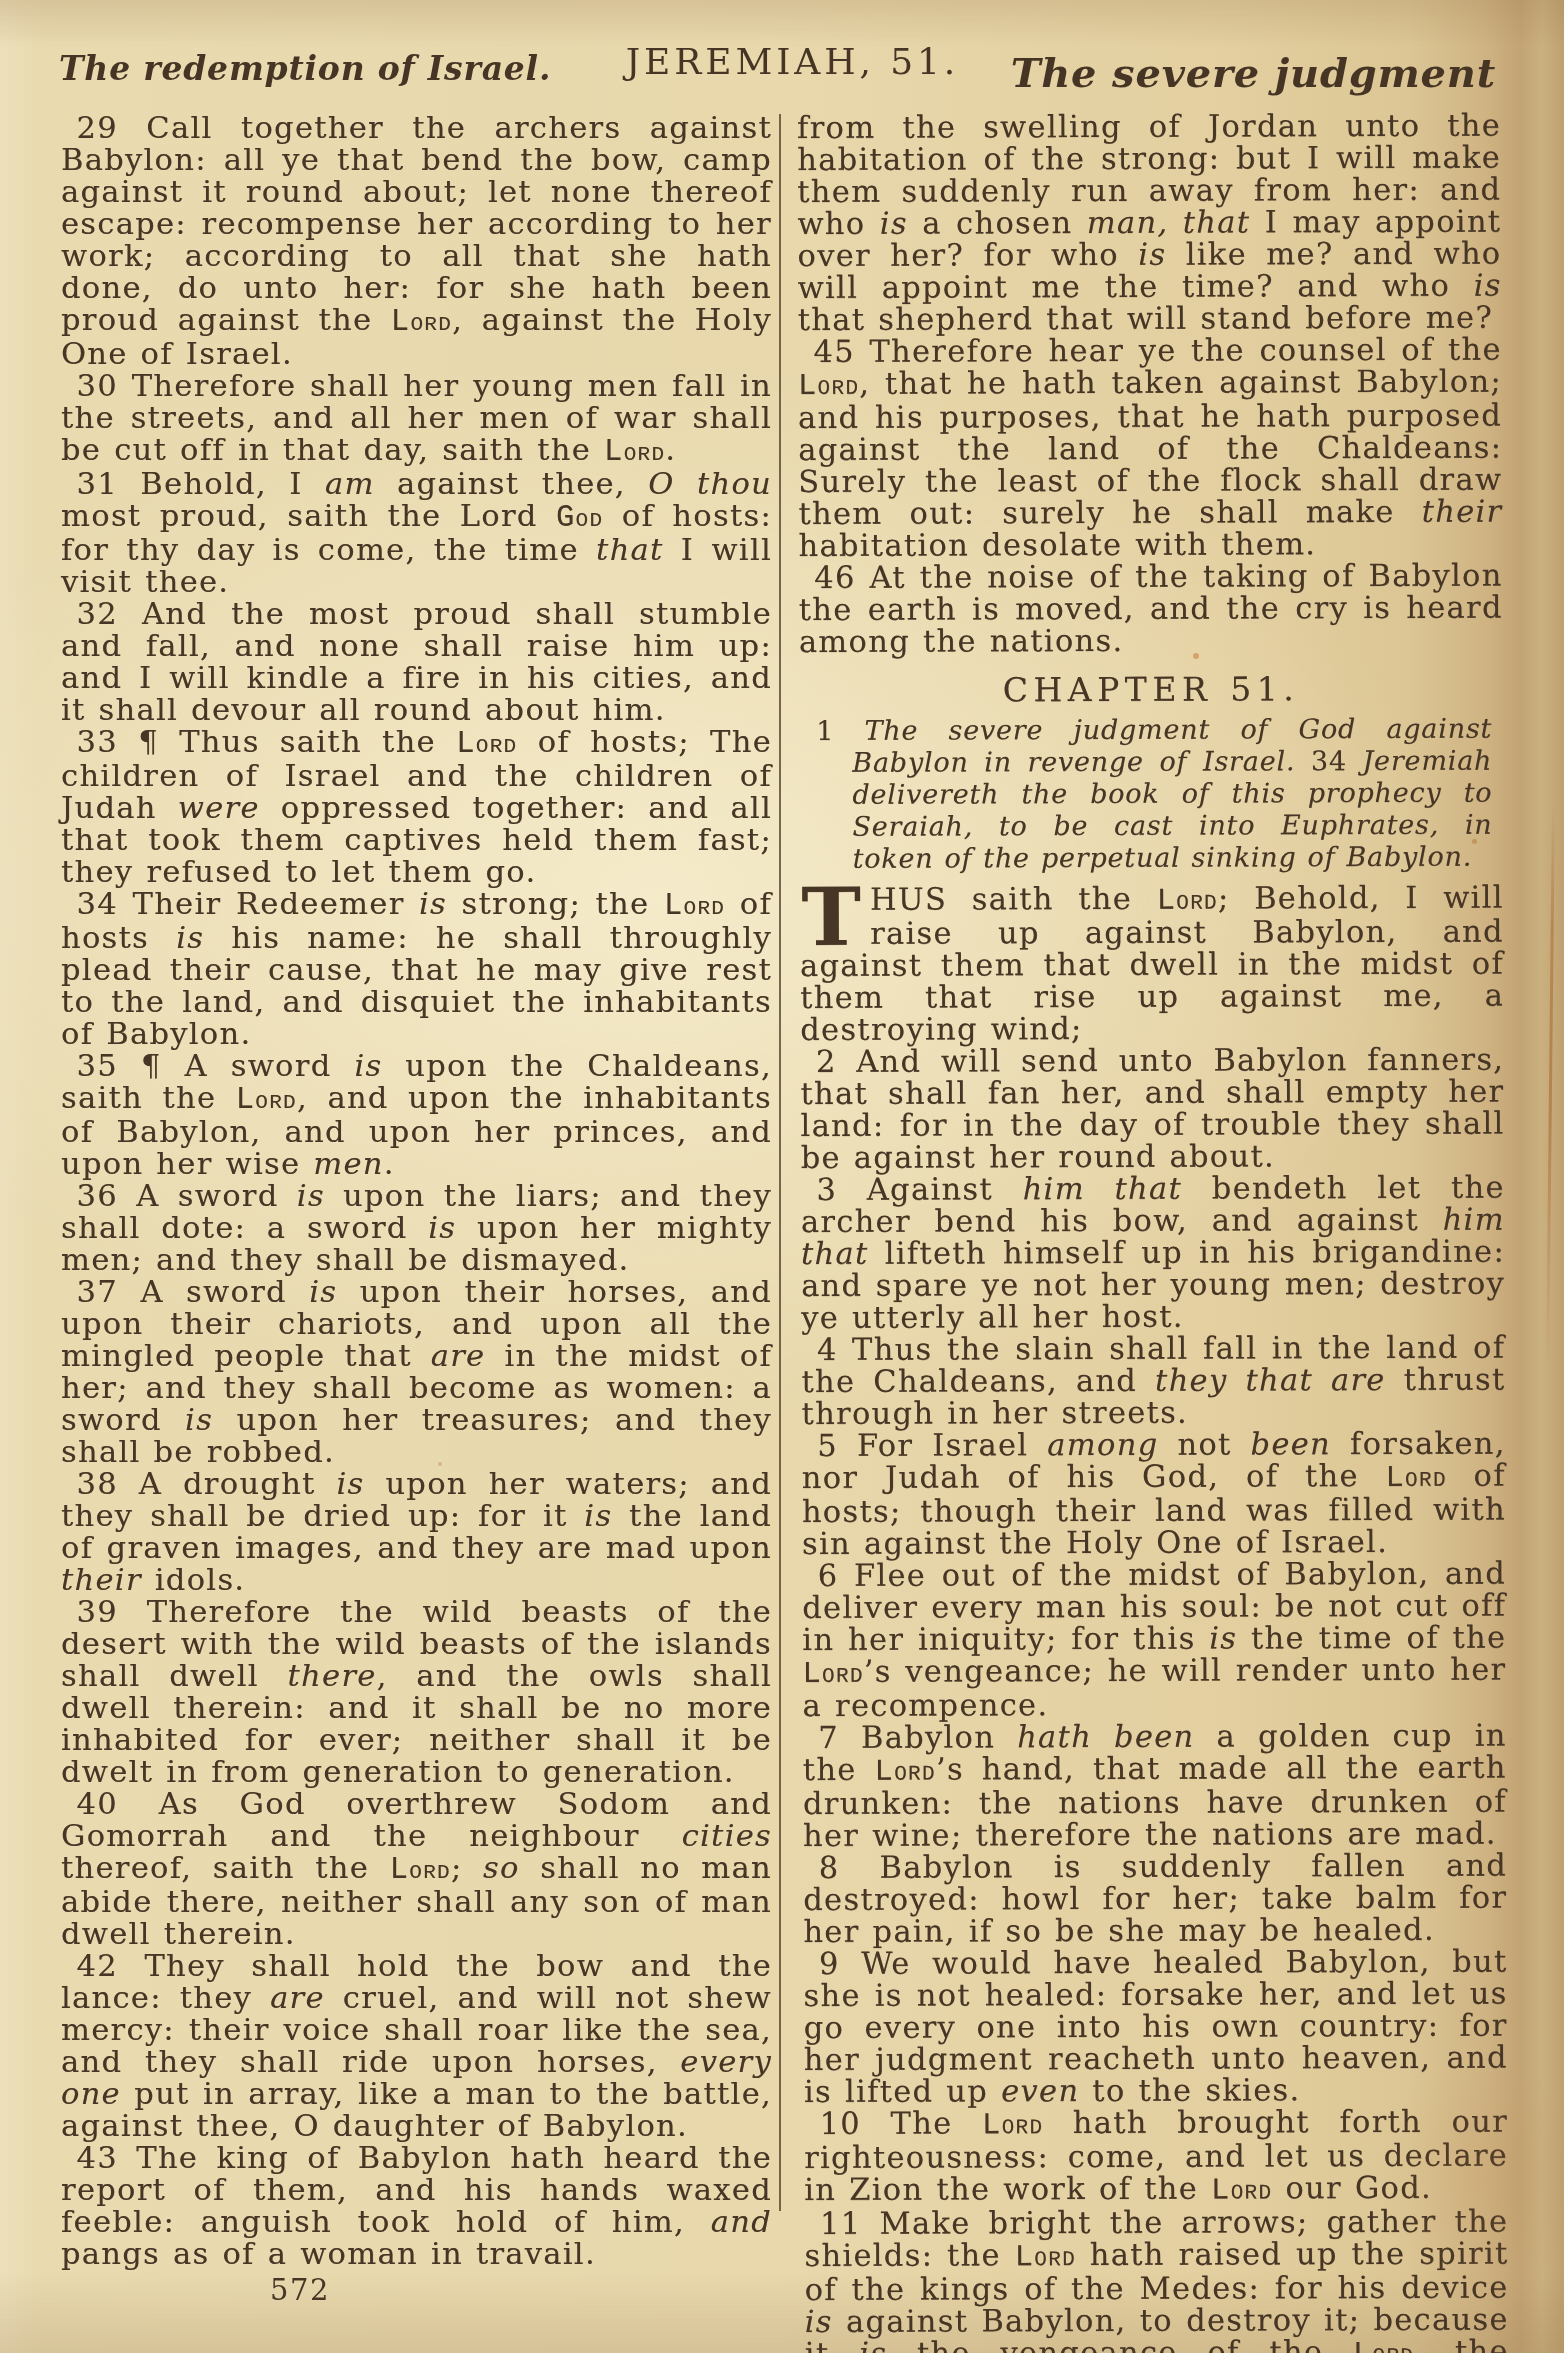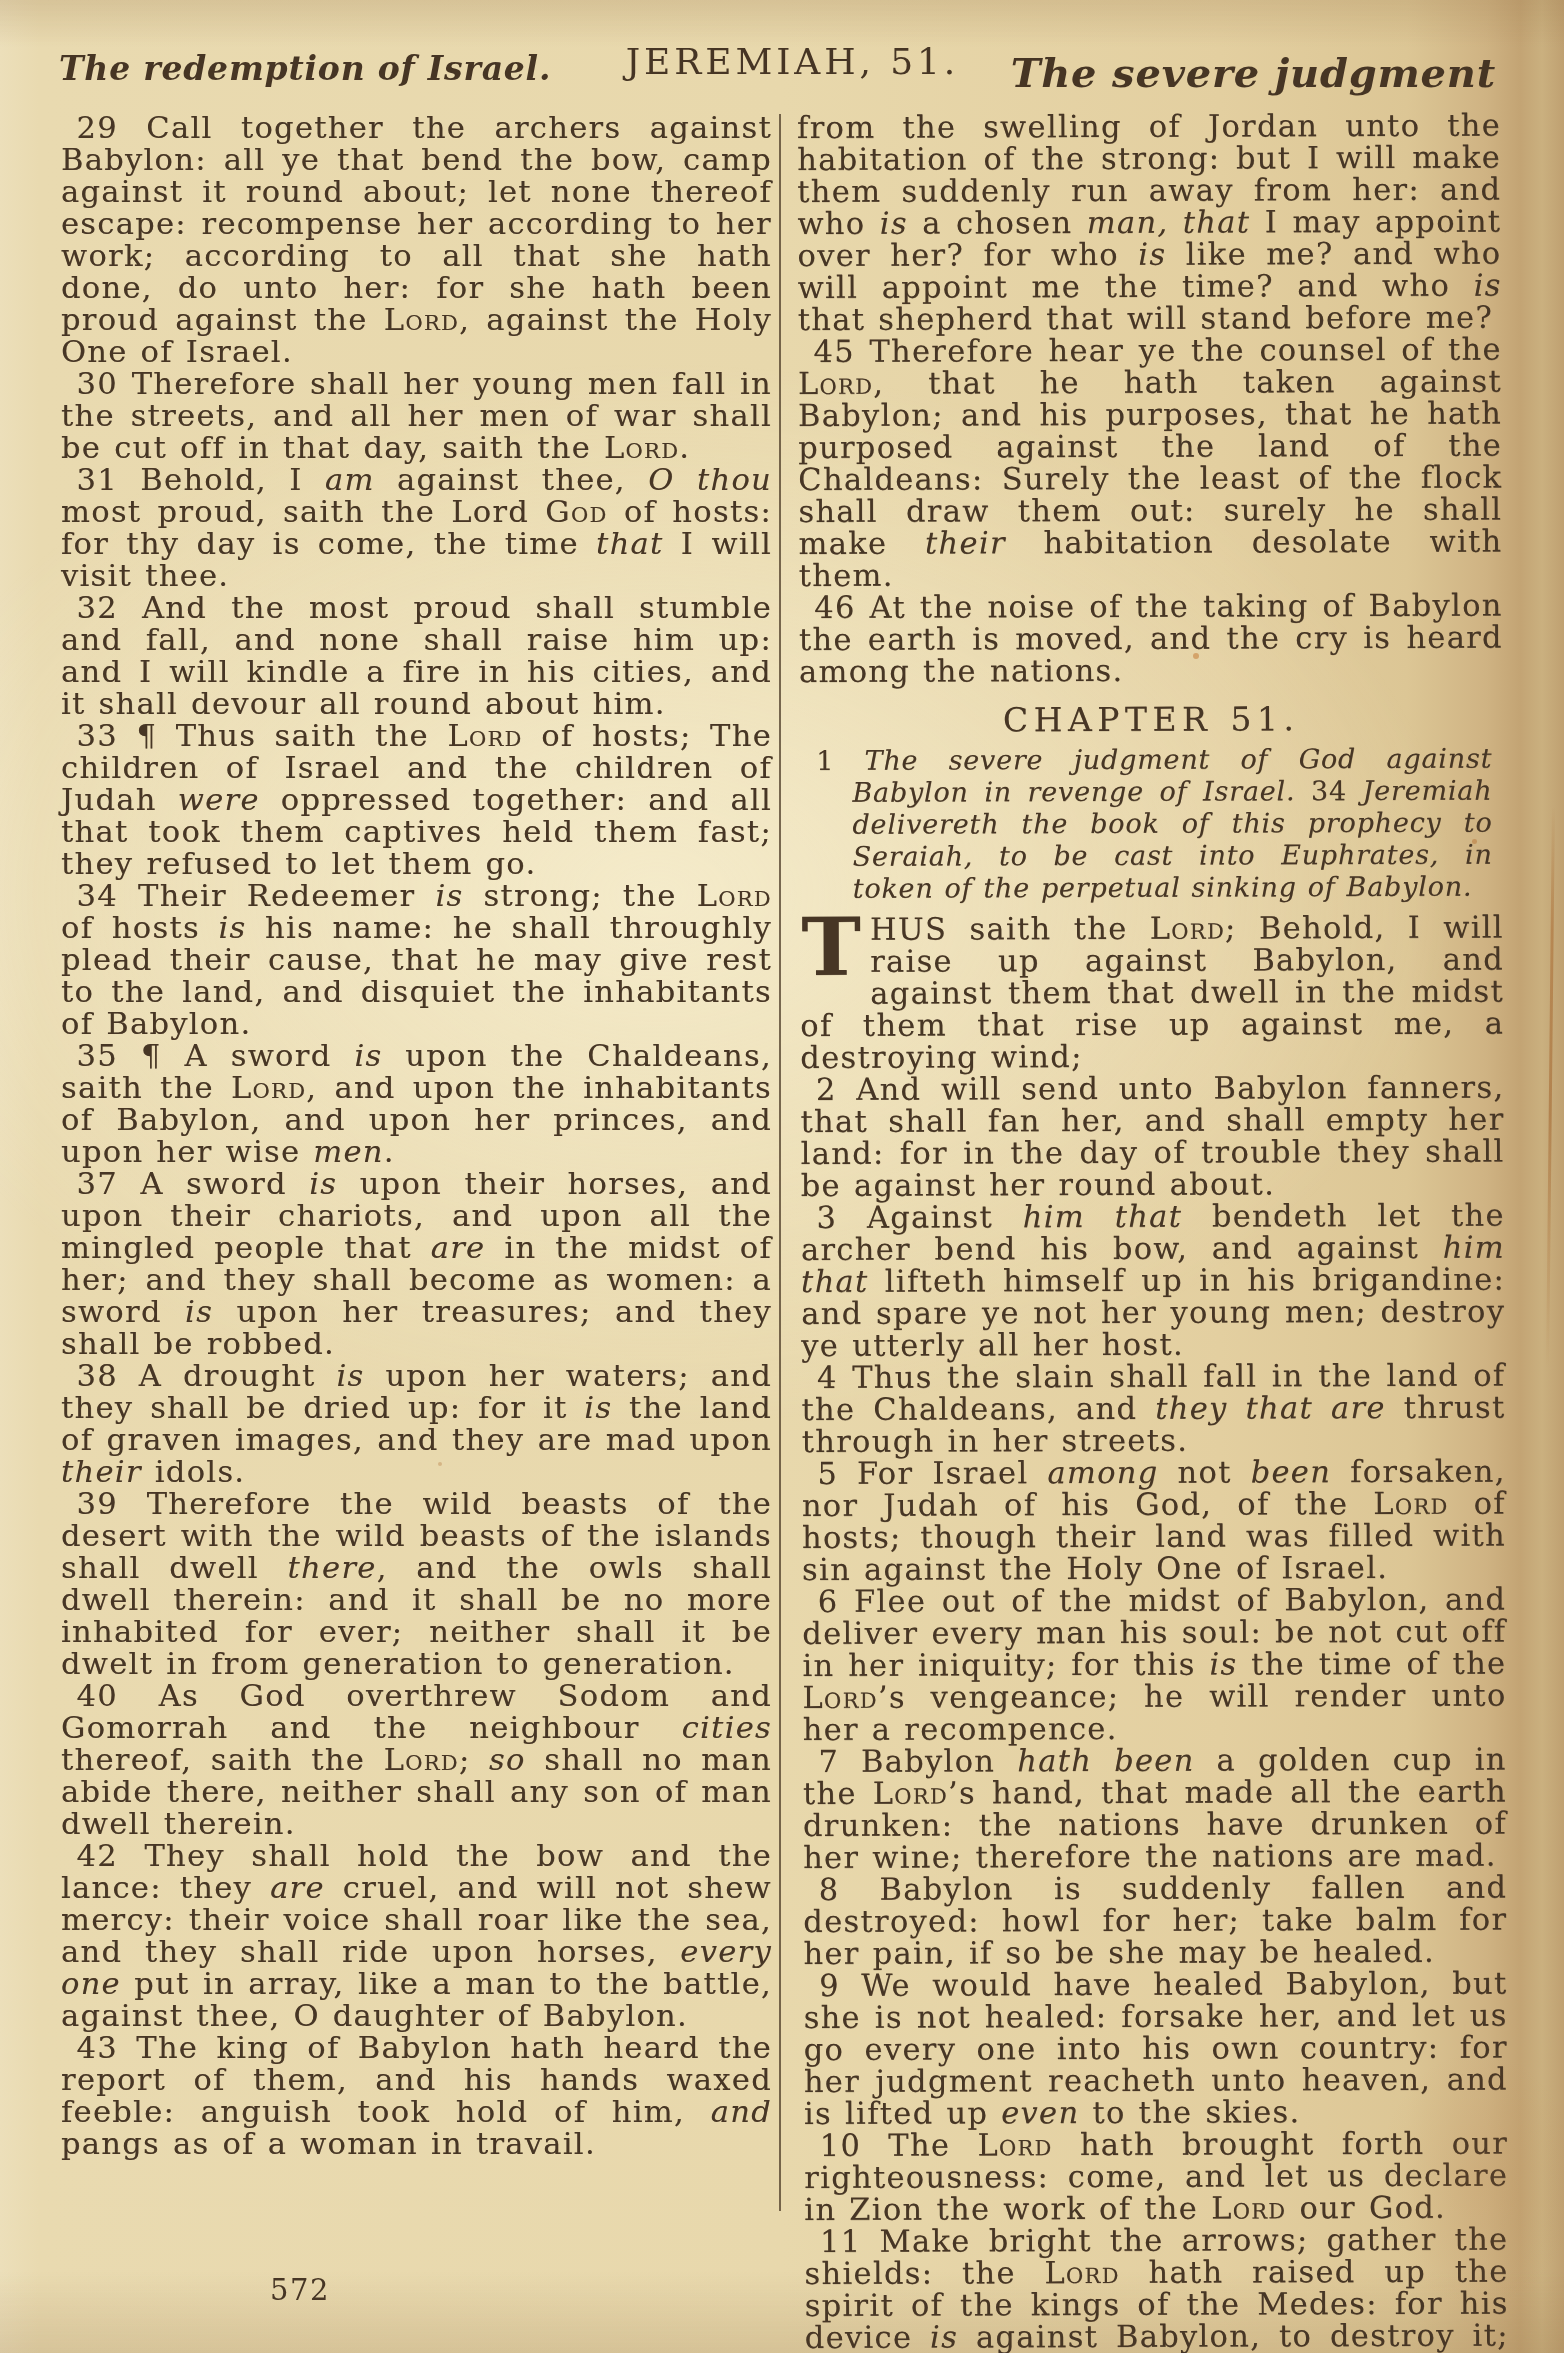--- a/index.html
+++ b/index.html
@@ -27,21 +27,21 @@
     text-align:justify;color:#473625;
     text-shadow:0.2px 0.3px 0.6px rgba(70,54,36,0.45);
   }
   .col-left{left:61px;width:711px;}
   .col-right{left:797px;width:704px;transform:rotate(-0.2deg);transform-origin:left top;}
   .divider{position:absolute;left:779px;top:114px;height:2097px;width:1.6px;background:rgba(78,60,40,0.75);}
 
   .col p{margin:0;}
   .verse{text-indent:15.6px;}
   .continuation{text-indent:0;}
-  .sc{font-variant:small-caps;}
+  .sc{font-variant:small-caps;font-family:Liberation Mono, monospace;}
   .rm{font-style:normal;}
 
   .chapter-heading{
     text-align:center;text-indent:0;
     font-size:33px;letter-spacing:5.5px;
     margin:17px 0 7.8px 0 !important;white-space:nowrap;
   }
   .summary{
     font-style:italic;font-size:27px;line-height:32px;letter-spacing:0.8px;word-spacing:1.6px;
     margin:3.1px 11px 9.4px 17px !important;
@@ -86,20 +86,21 @@
   <div class="divider"></div>
 
   <div class="col col-left" id="col-left">
       <p class="verse">29 Call together the archers against Babylon: all ye that bend the bow, camp against it round about; let none thereof escape: recompense her according to her work; according to all that she hath done, do unto her: for she hath been proud against the <span class="sc">Lord</span>, against the Holy One of Israel.</p>
       <p class="verse">30 Therefore shall her young men fall in the streets, and all her men of war shall be cut off in that day, saith the <span class="sc">Lord</span>.</p>
       <p class="verse">31 Behold, I <i>am</i> against thee, <i>O thou</i> most proud, saith the Lord <span class="sc">God</span> of hosts: for thy day is come, the time <i>that</i> I will visit thee.</p>
       <p class="verse">32 And the most proud shall stumble and fall, and none shall raise him up: and I will kindle a fire in his cities, and it shall devour all round about him.</p>
       <p class="verse">33 ¶ Thus saith the <span class="sc">Lord</span> of hosts; The children of Israel and the children of Judah <i>were</i> oppressed together: and all that took them captives held them fast; they refused to let them go.</p>
       <p class="verse">34 Their Redeemer <i>is</i> strong; the <span class="sc">Lord</span> of hosts <i>is</i> his name: he shall throughly plead their cause, that he may give rest to the land, and disquiet the inhabitants of Babylon.</p>
       <p class="verse">35 ¶ A sword <i>is</i> upon the Chaldeans, saith the <span class="sc">Lord</span>, and upon the inhabitants of Babylon, and upon her princes, and upon her wise <i>men</i>.</p>
+      <p class="verse">36 A sword <i>is</i> upon the liars; and they shall dote: a sword <i>is</i> upon her mighty men; and they shall be dismayed.</p>
       <p class="verse">37 A sword <i>is</i> upon their horses, and upon their chariots, and upon all the mingled people that <i>are</i> in the midst of her; and they shall become as women: a sword <i>is</i> upon her treasures; and they shall be robbed.</p>
       <p class="verse">38 A drought <i>is</i> upon her waters; and they shall be dried up: for it <i>is</i> the land of graven images, and they are mad upon <i>their</i> idols.</p>
       <p class="verse">39 Therefore the wild beasts of the desert with the wild beasts of the islands shall dwell <i>there</i>, and the owls shall dwell therein: and it shall be no more inhabited for ever; neither shall it be dwelt in from generation to generation.</p>
       <p class="verse">40 As God overthrew Sodom and Gomorrah and the neighbour <i>cities</i> thereof, saith the <span class="sc">Lord</span>; <i>so</i> shall no man abide there, neither shall any son of man dwell therein.</p>
       <p class="verse">42 They shall hold the bow and the lance: they <i>are</i> cruel, and will not shew mercy: their voice shall roar like the sea, and they shall ride upon horses, <i>every one</i> put in array, like a man to the battle, against thee, O daughter of Babylon.</p>
       <p class="verse">43 The king of Babylon hath heard the report of them, and his hands waxed feeble: anguish took hold of him, <i>and</i> pangs as of a woman in travail.</p>
     </div>
   <div class="col col-right" id="col-right">
       <p class="verse continuation">from the swelling of Jordan unto the habitation of the strong: but I will make them suddenly run away from her: and who <i>is</i> a chosen <i>man, that</i> I may appoint over her? for who <i>is</i> like me? and who will appoint me the time? and who <i>is</i> that shepherd that will stand before me?</p>
       <p class="verse">45 Therefore hear ye the counsel of the <span class="sc">Lord</span>, that he hath taken against Babylon; and his purposes, that he hath purposed against the land of the Chaldeans: Surely the least of the flock shall draw them out: surely he shall make <i>their</i> habitation desolate with them.</p>

